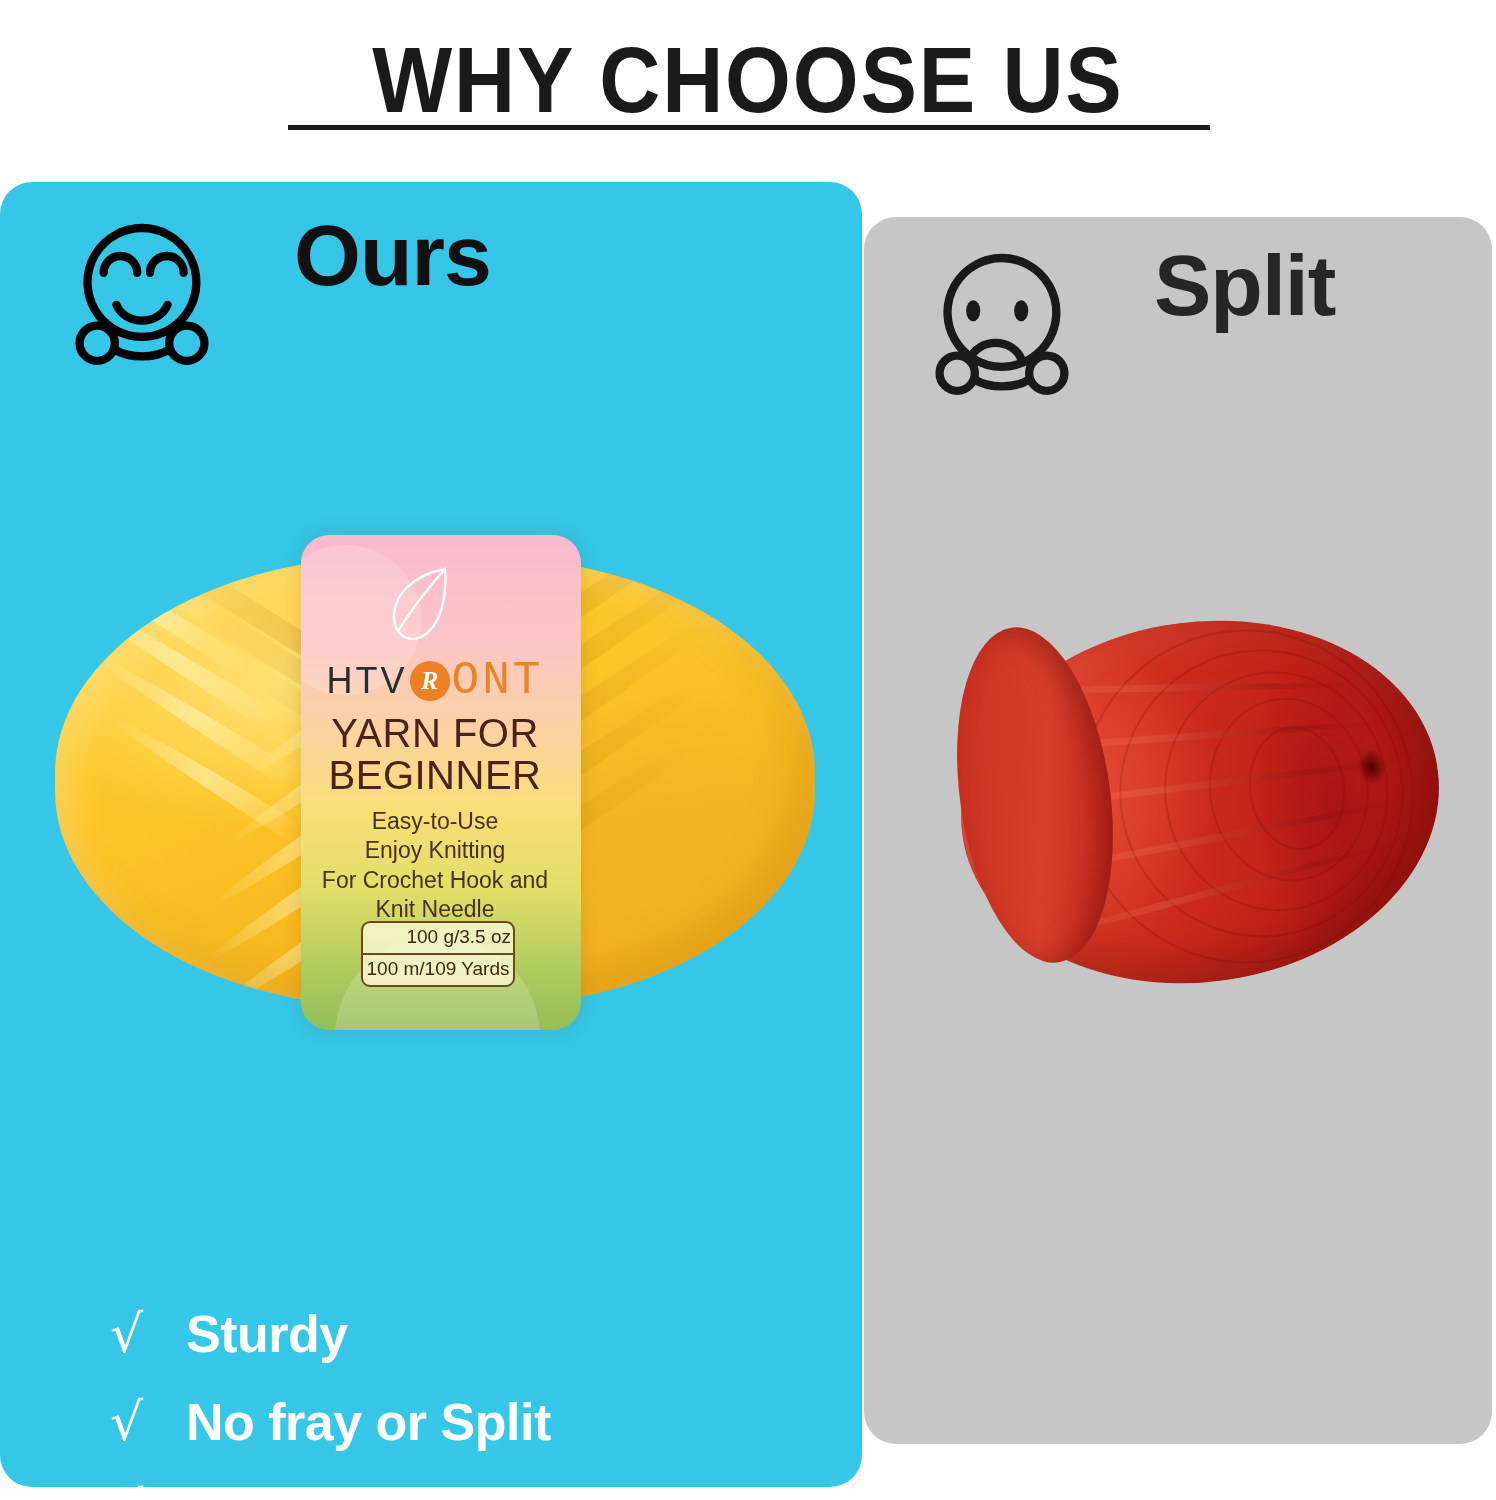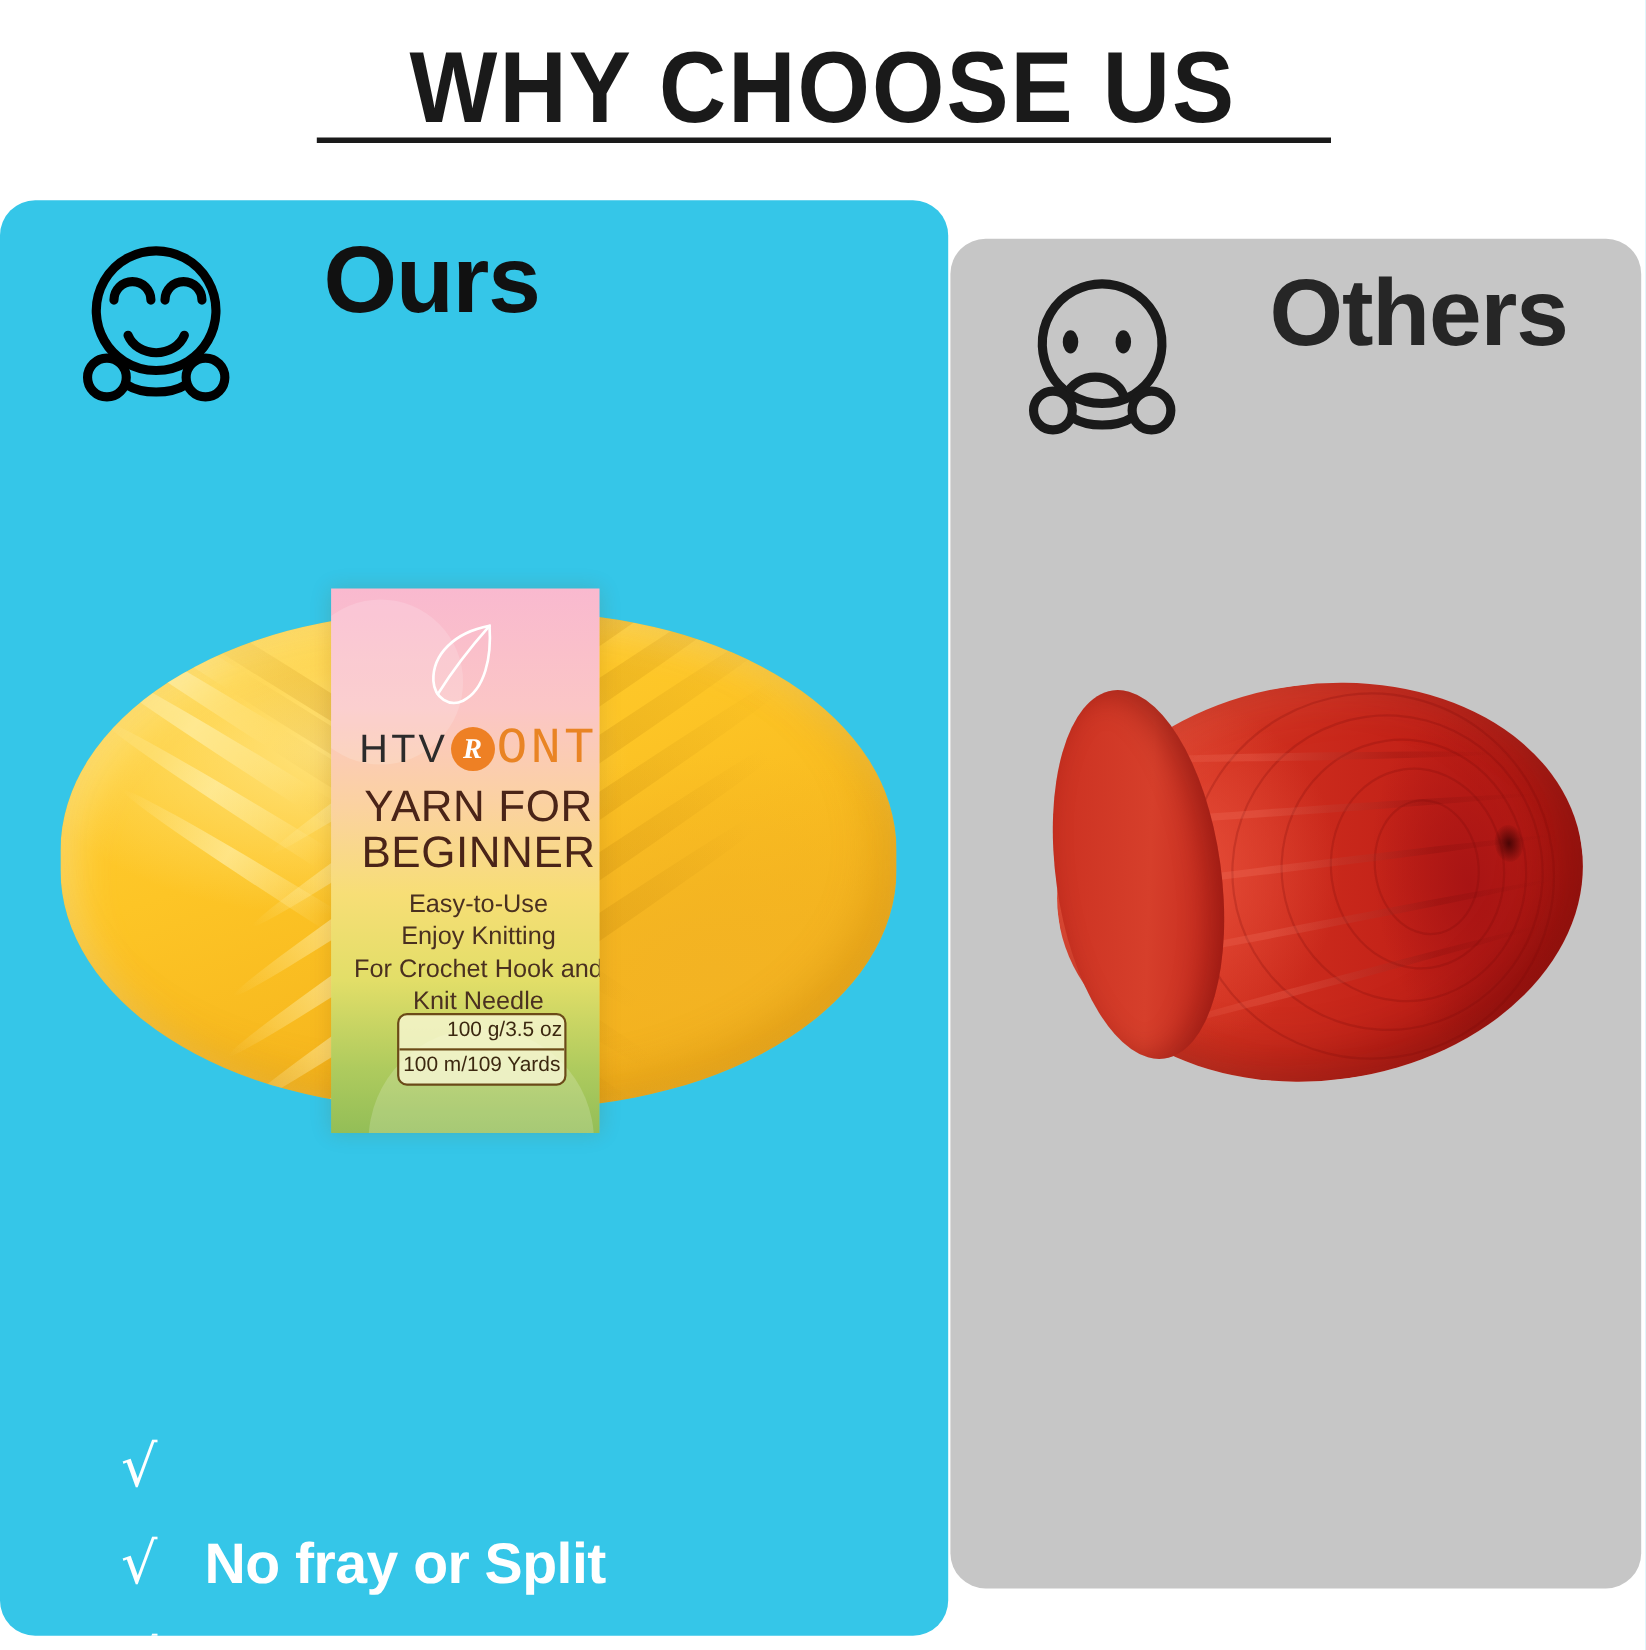--- a/index.html
+++ b/index.html
@@ -129,32 +129,33 @@
     border-radius: 50%;
     height: 22px;
   }
   .strand.a { transform: rotate(32deg); }
   .strand.b { transform: rotate(-34deg); }
 
   #yarn-label {
     position: absolute;
     left: 246px;
     top: -22px;
-    width: 244px;
+    width: 280px;
     height: 495px;
     background: linear-gradient(180deg,
         #F9B9CF 0%,
         #FBC6C6 22%,
         #FBD2A0 40%,
         #F7DE76 56%,
         #E2DE68 72%,
         #AFCB5E 88%,
         #93BE57 100%);
     box-shadow: 0 0 18px rgba(120,80,0,0.18);
     overflow: hidden;
+    border-radius: 28px;
   }
   #label-sheen {
     position: absolute;
     left: -30px;
     top: 10px;
     width: 150px;
     height: 150px;
     border-radius: 50%;
     background: rgba(255,255,255,0.16);
   }
@@ -428,20 +429,21 @@
       <div id="label-spec-box">
         <div class="spec-line" id="spec-weight">100 g/3.5 oz</div>
         <div class="spec-line" id="spec-length">100 m/109 Yards</div>
       </div>
     </div>
   </div>
 
   <div class="feature-list" id="list-ours">
     <div class="feature-item">
       <span class="feature-mark">√</span>
+      <span class="feature-text">Sturdy</span>
     </div>
     <div class="feature-item">
       <span class="feature-mark">√</span>
       <span class="feature-text">No fray or Split</span>
     </div>
     <div class="feature-item">
       <span class="feature-mark">√</span>
       <span class="feature-text">Easy to see stitches</span>
     </div>
 
@@ -455,21 +457,21 @@
       <svg id="icon-others-svg" class="face-icon" viewBox="0 0 100 100" fill="none" stroke="#1a1a1a" stroke-width="5.2" stroke-linecap="round">
         <path d="M50 10 a34 34 0 1 1 -0.1 0 Z"></path>
         <ellipse cx="32" cy="43" rx="4.4" ry="6.6" fill="#1a1a1a" stroke="none"></ellipse>
         <ellipse cx="62" cy="43" rx="4.4" ry="6.6" fill="#1a1a1a" stroke="none"></ellipse>
         <path d="M30 73 a17 15 0 0 1 32 0"></path>
         <circle cx="22" cy="82" r="11"></circle>
         <circle cx="78" cy="82" r="11"></circle>
         <path d="M33 86 a23 13 0 0 0 34 0"></path>
       </svg>
     </span>
-    <span class="panel-label" id="label-others">Others</span>
+    <span class="panel-label" id="label-others">Split</span>
   </div>
 
   <div id="yarn-others">
     <div id="yarn-skein-red">
       <div class="red-ring" style="left:120px; top:14px;  width:330px; height:330px;"></div>
       <div class="red-ring" style="left:160px; top:36px;  width:280px; height:284px;"></div>
       <div class="red-ring" style="left:205px; top:60px;  width:220px; height:236px;"></div>
       <div class="red-ring" style="left:250px; top:88px;  width:155px; height:180px;"></div>
       <div class="red-ring" style="left:290px; top:118px; width:92px;  height:120px;"></div>
       <div class="red-fiber" style="left:40px;  top:60px;  width:380px; transform:rotate(7deg);"></div>

